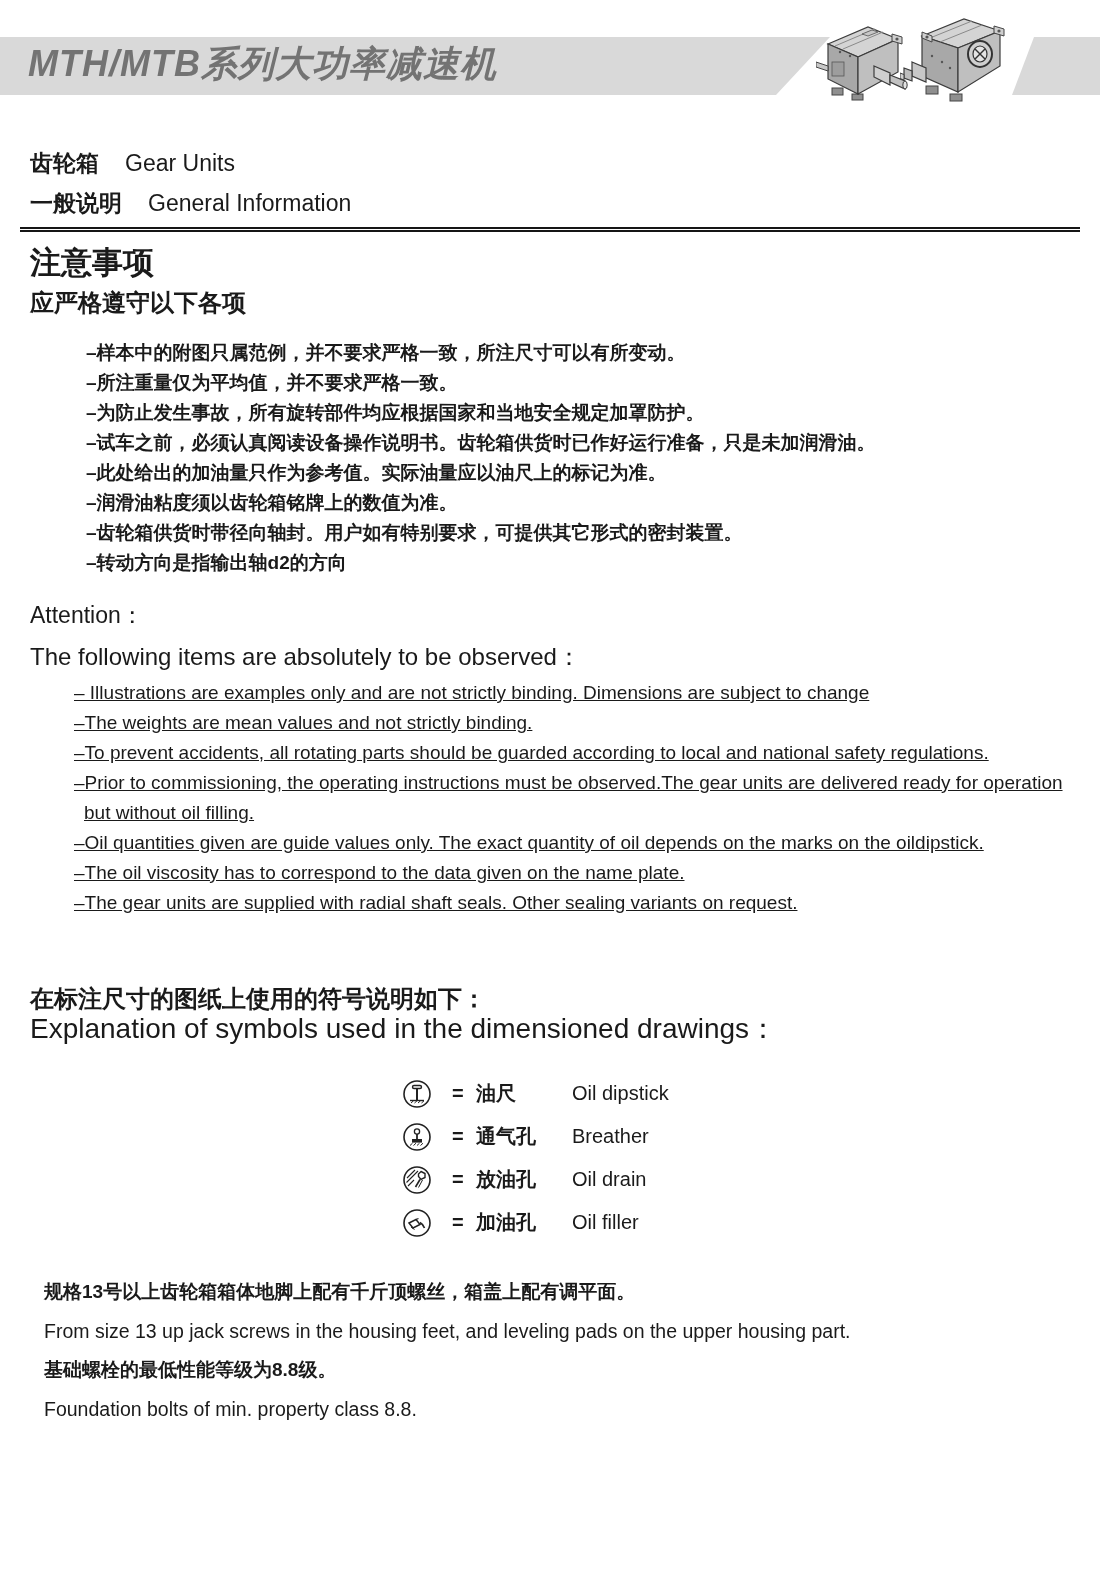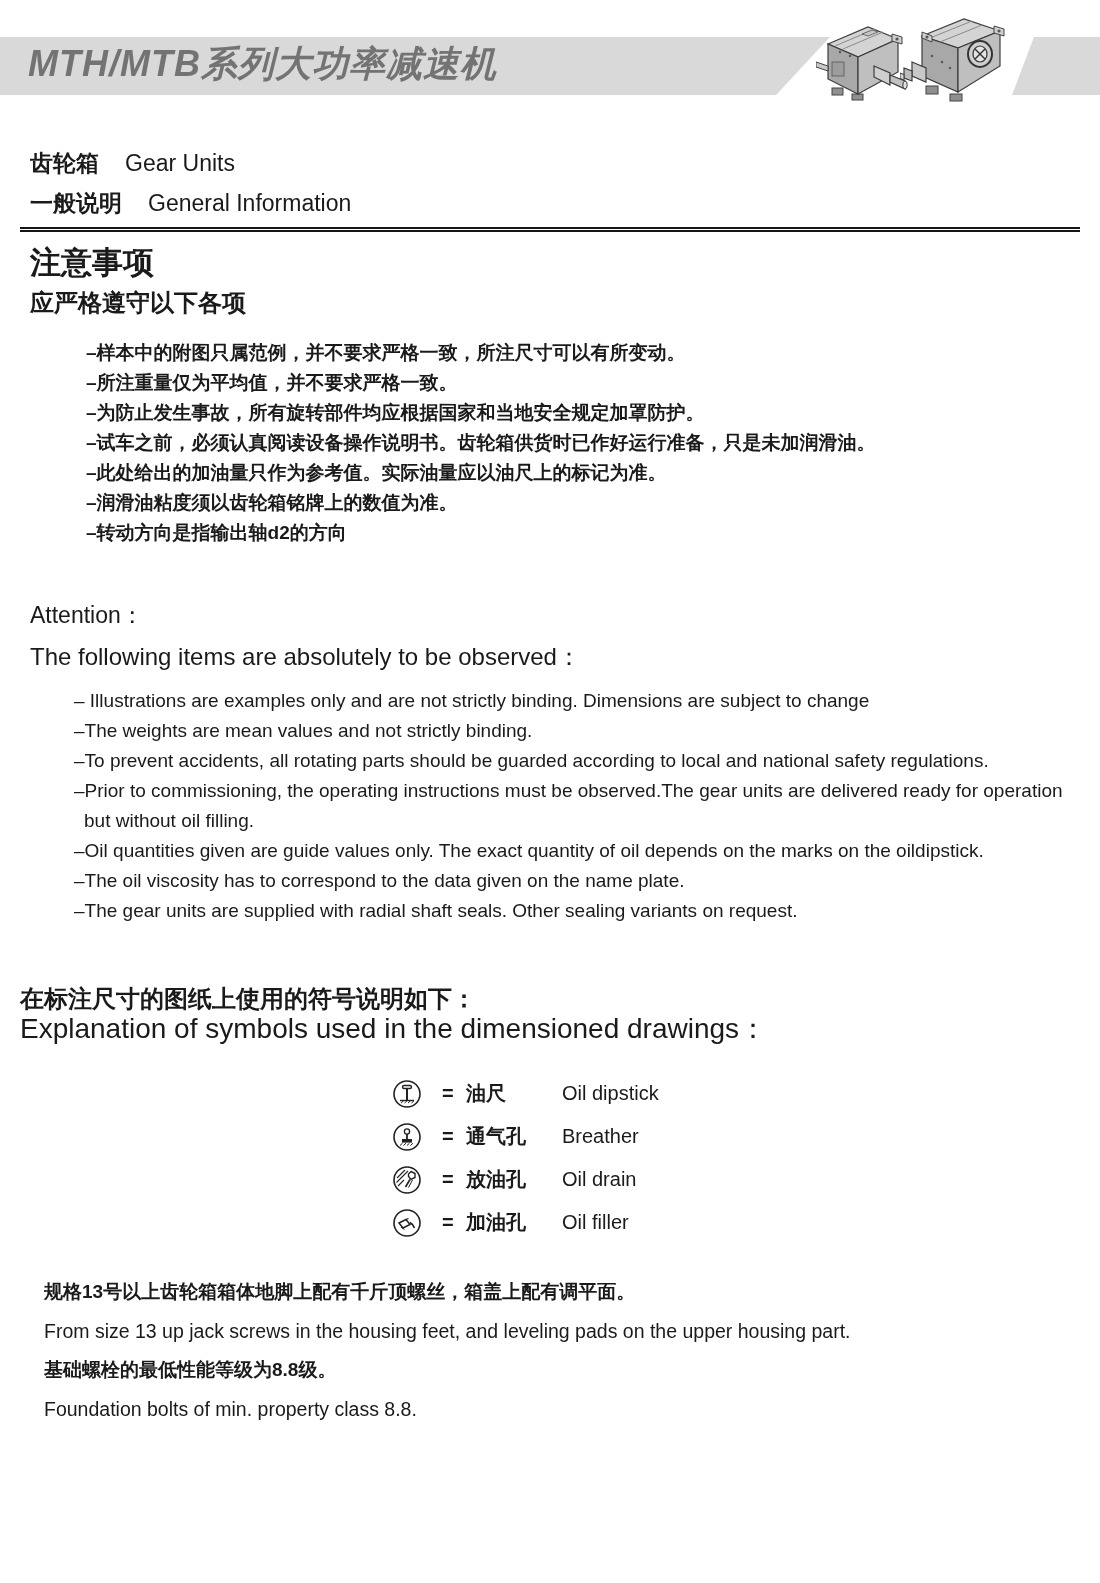--- a/index.html
+++ b/index.html
@@ -30,24 +30,24 @@
   
   .zh-section{position:absolute;top:248px;left:30px;width:1050px;}
   .zh-h1{font-size:31px;font-weight:bold;line-height:30px;}
   .zh-h2{font-size:24px;font-weight:bold;line-height:34px;margin-top:8px;}
   .zh-list{margin-top:18px;padding-left:56px;}
   .zh-item{font-size:19px;font-weight:bold;line-height:30px;white-space:nowrap;}
   
   .en-section{position:absolute;top:600px;left:30px;width:1050px;}
   .en-h1{font-size:23px;line-height:30px;}
   .en-h2{font-size:24px;line-height:30px;margin-top:12px;}
-  .en-list{margin-top:14px;padding-left:44px;width:1004px;}
+  .en-list{margin-top:6px;padding-left:44px;width:1004px;text-decoration:underline;}
   .en-item{font-size:19px;line-height:30px;padding-left:10px;text-indent:-10px;}
   
-  .sym-section{position:absolute;top:984px;left:20px;width:1050px;}
+  .sym-section{position:absolute;top:984px;left:30px;width:1050px;}
   .sym-h-zh{font-size:24px;font-weight:bold;line-height:30px;}
   .sym-h-en{font-size:28px;line-height:30px;}
   .sym-rows{margin-top:28px;margin-left:372px;}
   .sym-row{display:flex;align-items:center;height:43px;}
   .sym-icon{width:30px;height:30px;flex:0 0 30px;}
   .sym-eq{margin-left:20px;width:24px;font-size:20px;font-weight:bold;}
   .sym-zh{width:96px;font-size:20px;font-weight:bold;}
   .sym-en{font-size:20px;}
   
   .footer{position:absolute;top:1280px;left:44px;width:1040px;}
@@ -123,20 +123,21 @@
   <div class="zh-section">
     <div class="zh-h1">注意事项</div>
     <div class="zh-h2">应严格遵守以下各项</div>
     <div class="zh-list">
       <div class="zh-item">–样本中的附图只属范例，并不要求严格一致，所注尺寸可以有所变动。</div>
       <div class="zh-item">–所注重量仅为平均值，并不要求严格一致。</div>
       <div class="zh-item">–为防止发生事故，所有旋转部件均应根据国家和当地安全规定加罩防护。</div>
       <div class="zh-item">–试车之前，必须认真阅读设备操作说明书。齿轮箱供货时已作好运行准备，只是未加润滑油。</div>
       <div class="zh-item">–此处给出的加油量只作为参考值。实际油量应以油尺上的标记为准。</div>
       <div class="zh-item">–润滑油粘度须以齿轮箱铭牌上的数值为准。</div>
+      <div class="zh-item">–齿轮箱供货时带径向轴封。用户如有特别要求，可提供其它形式的密封装置。</div>
       <div class="zh-item">–转动方向是指输出轴d2的方向</div>
     </div>
   </div>
 
   <div class="en-section">
     <div class="en-h1">Attention：</div>
     <div class="en-h2">The following items are absolutely to be observed：</div>
     <div class="en-list">
       <div class="en-item">– Illustrations are examples only and are not strictly binding. Dimensions are subject to change</div>
       <div class="en-item">–The weights are mean values and not strictly binding.</div>

